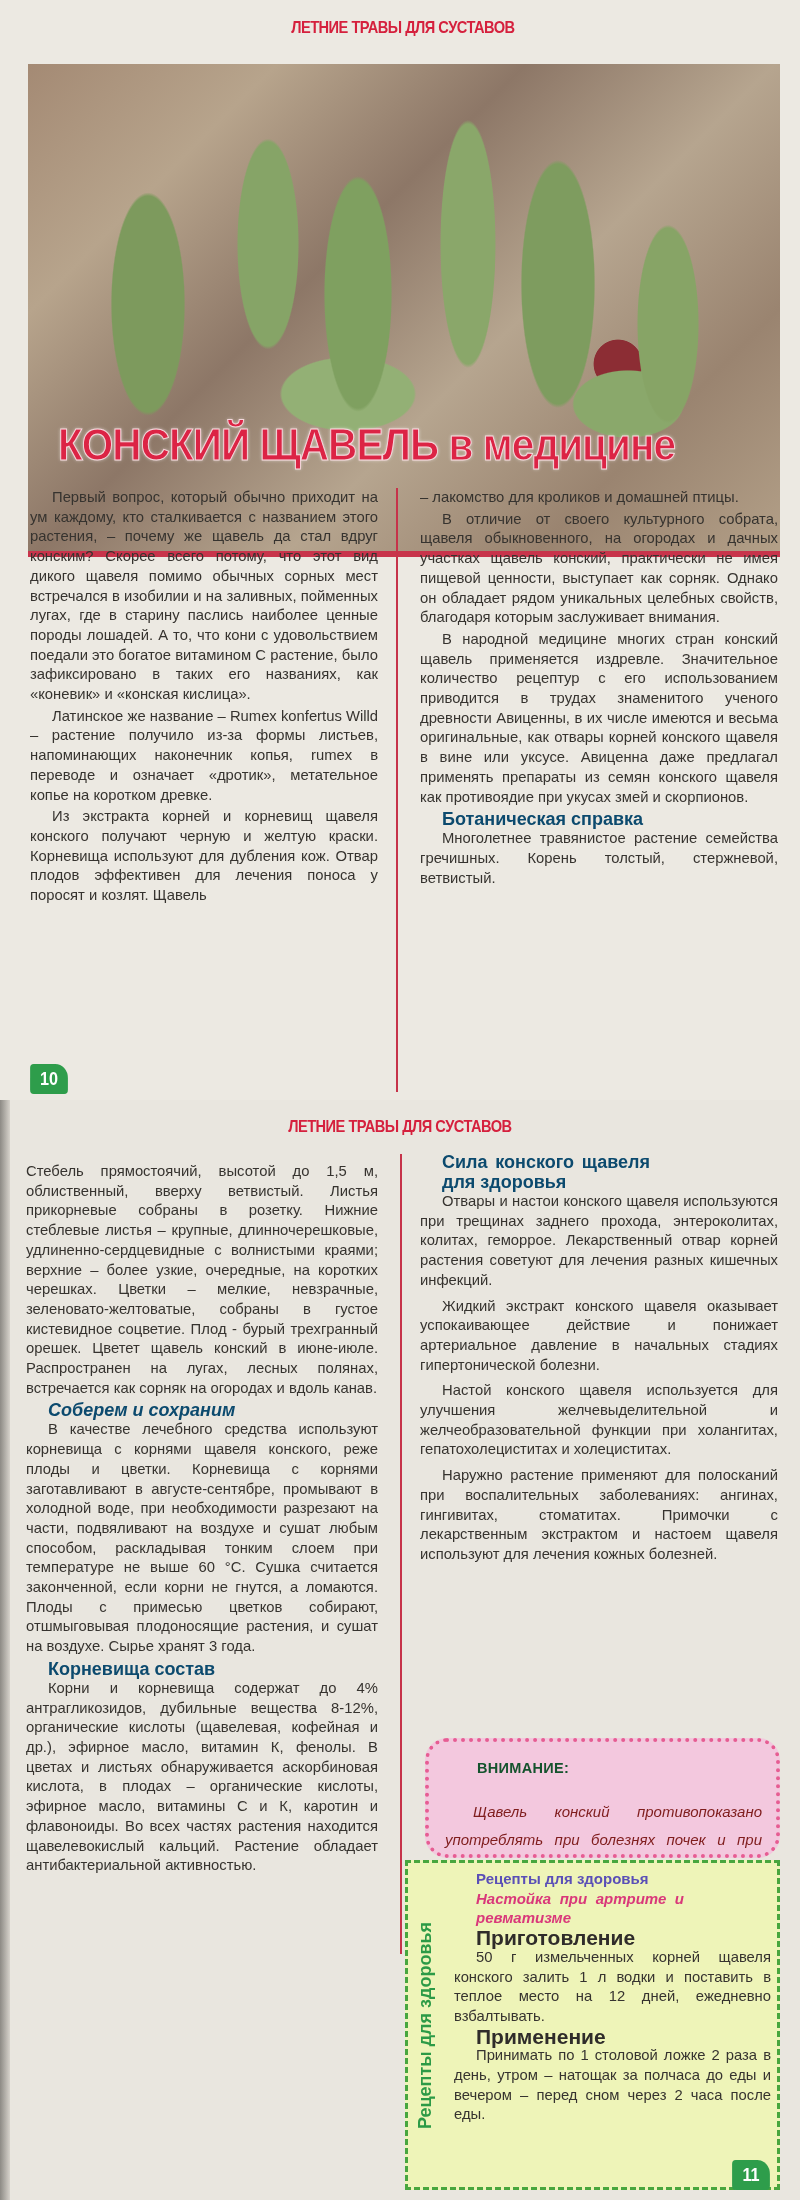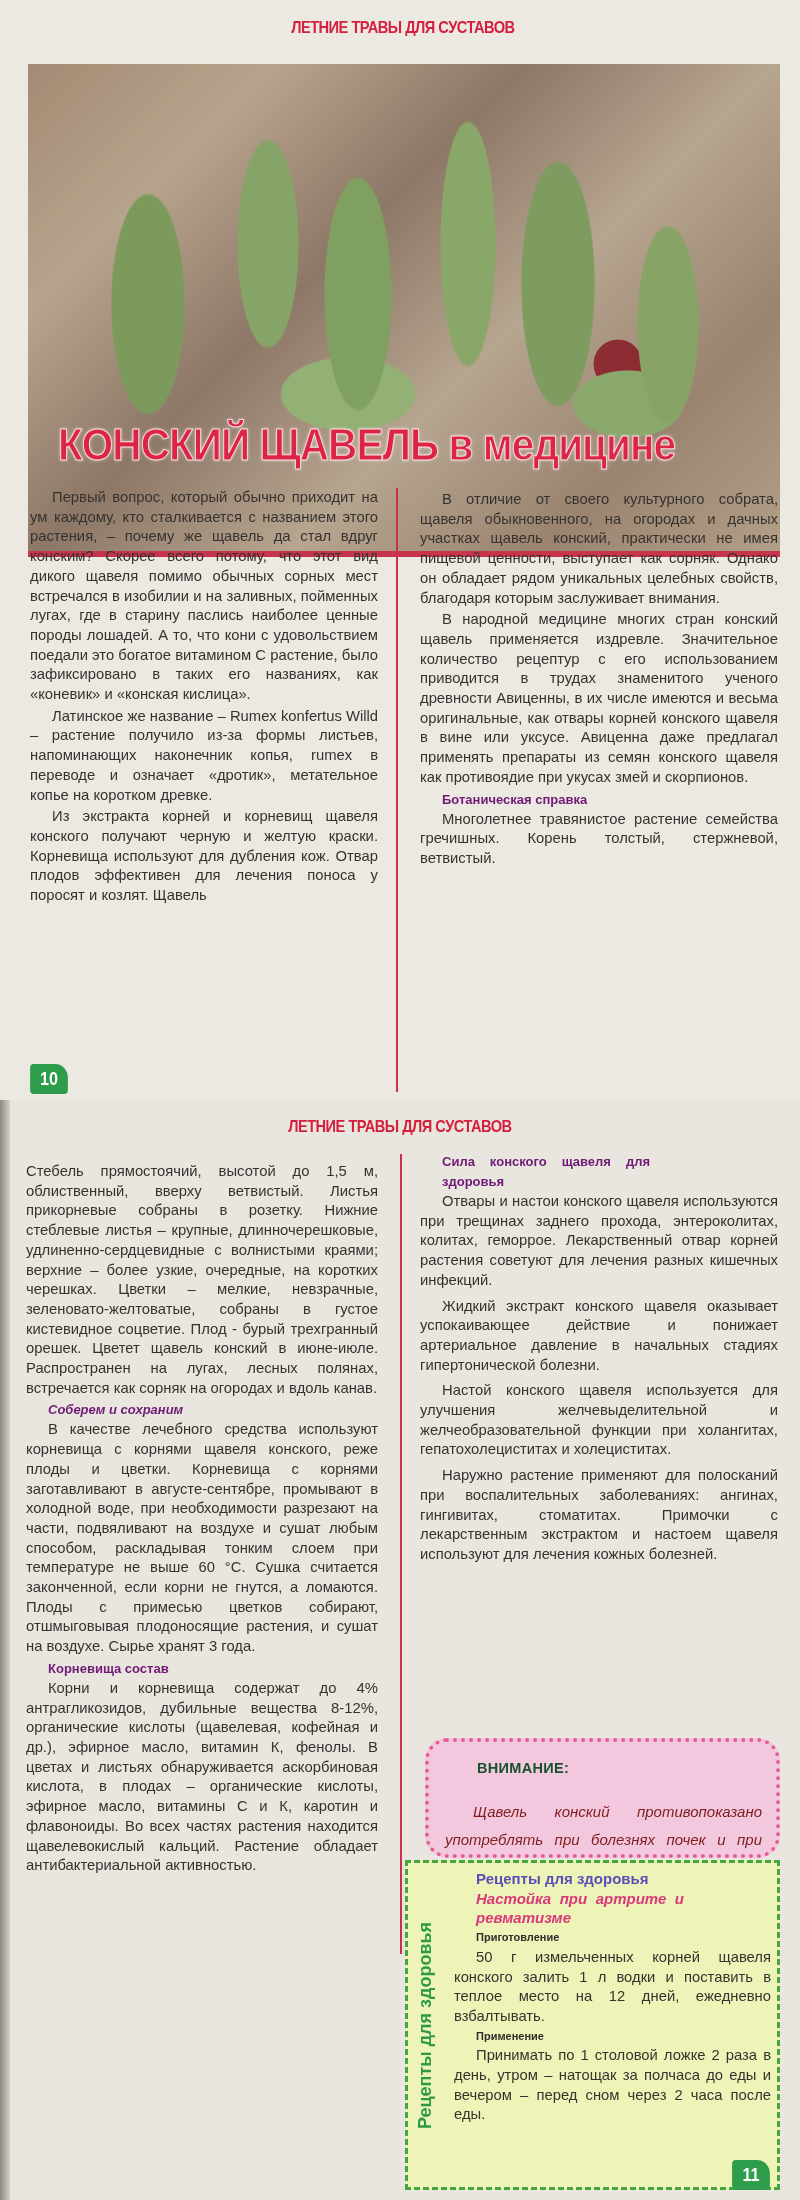--- a/index.html
+++ b/index.html
@@ -27,36 +27,36 @@
       radial-gradient(ellipse 90px 55px at 600px 340px, #8aa86b 60%, transparent 62%),
       radial-gradient(ellipse 40px 40px at 590px 300px, #8c2d34 60%, transparent 62%),
       linear-gradient(135deg, #a48a74 0%, #b7a48c 20%, #8d7767 40%, #b6a58f 60%, #9a8470 80%, #b3a088 100%);
   }
   .photo .title { position: absolute; left: 30px; top: 356px; font-family: "Liberation Sans", sans-serif; font-weight: bold; font-size: 44px; color: #dc2445; letter-spacing: -1px; -webkit-text-stroke: 1px #f6d9de; text-shadow: 0 0 4px rgba(255,255,255,0.7); transform: scaleX(0.92); transform-origin: left center; white-space: nowrap; }
   .photo .bottom-band { position: absolute; left: 0; right: 0; bottom: 0; height: 6px; background: #c8344b; }
 
   .col { position: absolute; font-size: 14.8px; line-height: 19.7px; text-align: justify; color: #36332f; }
   .col p { text-indent: 22px; }
   .col p.noindent { text-indent: 0; }
-  .col h3 { font-size: 13px; font-weight: bold; color: #701a75; padding-left: 22px; line-height: 20px; }
+  .col h3 { font-size: 18px; font-weight: bold; color: #0c4a6e; padding-left: 22px; line-height: 20px; }
   .vdiv { position: absolute; width: 2px; background: #c6334a; }
 
   .page-badge { position: absolute; width: 42px; height: 30px; background: #2e9d4b; color: #fff; font-weight: bold; font-size: 18px; display: flex; align-items: center; justify-content: center; border-radius: 4px 14px 4px 4px; transform: scaleX(0.9); }
 
   .warning-box { position: absolute; left: 425px; top: 1738px; width: 355px; height: 120px; background: #f3c8de; border: 4px dotted #e65d93; border-radius: 22px; }
   .warning-box .wtitle { position: absolute; left: 48px; top: 18px; font-weight: bold; color: #14532d; font-size: 14.5px; letter-spacing: 0.3px; }
   .warning-box .wtext { position: absolute; left: 16px; top: 56px; right: 14px; font-family: "Liberation Sans", sans-serif; font-weight: normal; font-style: italic; font-size: 15px; line-height: 28px; color: #7f1d1d; text-align: justify; text-indent: 28px; }
 
   .recipe-box { position: absolute; left: 405px; top: 1860px; width: 375px; height: 330px; background: #eef4b8; border: 3px dashed #48a63e; }
   .recipe-side { position: absolute; left: 0; top: 0; width: 36px; height: 100%; display: flex; align-items: center; justify-content: center; }
   .recipe-side span { display: block; transform: rotate(-90deg); white-space: nowrap; color: #2c9a46; font-weight: bold; font-size: 18px; transform-origin: center; }
   .recipe-body { position: absolute; left: 46px; top: 6px; right: 6px; font-size: 14.8px; line-height: 19.7px; color: #36332f; text-align: justify; }
   .recipe-body .rt { color: #5a4fb7; font-weight: bold; font-size: 15px; padding-left: 22px; }
   .recipe-body .rsub { color: #d9387a; font-weight: bold; font-style: italic; font-size: 15px; padding-left: 22px; }
-  .recipe-body .rh { font-weight: bold; font-size: 11px; padding-left: 22px; color: #2f2c2a; }
+  .recipe-body .rh { font-weight: bold; font-size: 21px; padding-left: 22px; color: #2f2c2a; }
   .recipe-body p { text-indent: 22px; }
 </style>
 </head>
 <body>
 
 <div class="page page1">
   <div class="section-rule" style="top:13px;">
     <div class="line"></div>
     <div class="label">ЛЕТНИЕ ТРАВЫ ДЛЯ СУСТАВОВ</div>
     <div class="line"></div>
@@ -70,20 +70,21 @@
   <div class="col" style="left:30px; top:488px; width:348px;">
     <p>Первый вопрос, который обычно приходит на ум каждому, кто сталкивается с названием этого растения, – почему же щавель да стал вдруг конским? Скорее всего потому, что этот вид дикого щавеля помимо обычных сорных мест встречался в изобилии и на заливных, пойменных лугах, где в старину паслись наиболее ценные породы лошадей. А то, что кони с удовольствием поедали это богатое витамином С растение, было зафиксировано в таких его названиях, как «коневик» и «конская кислица».</p>
     <p style="margin-top:2px;">Латинское же название – Rumex konfertus Willd – растение получило из-за формы листьев, напоминающих наконечник копья, rumex в переводе и означает «дротик», метательное копье на коротком древке.</p>
     <p style="margin-top:2px; padding-right:0;">Из экстракта корней и корневищ щавеля конского получают черную и желтую краски. Корневища используют для дубления кож. Отвар плодов эффективен для лечения поноса у поросят и козлят. Щавель</p>
   </div>
   <div class="page-badge" style="left:28px; top:1064px;">10</div>
 
   <div class="vdiv" style="left:396px; top:488px; height:604px;"></div>
 
   <div class="col" style="left:420px; top:488px; width:358px;">
+    <p class="noindent">– лакомство для кроликов и домашней птицы.</p>
     <p style="margin-top:2px;">В отличие от своего культурного собрата, щавеля обыкновенного, на огородах и дачных участках щавель конский, практически не имея пищевой ценности, выступает как сорняк. Однако он обладает рядом уникальных целебных свойств, благодаря которым заслуживает внимания.</p>
     <p style="margin-top:2px;">В народной медицине многих стран конский щавель применяется издревле. Значительное количество рецептур с его использованием приводится в трудах знаменитого ученого древности Авиценны, в их числе имеются и весьма оригинальные, как отвары корней конского щавеля в вине или уксусе. Авиценна даже предлагал применять препараты из семян конского щавеля как противоядие при укусах змей и скорпионов.</p>
     <h3 style="margin-top:2px;">Ботаническая справка</h3>
     <p>Многолетнее травянистое растение семейства гречишных. Корень толстый, стержневой, ветвистый.</p>
   </div>
 </div>
 
 <div class="page page2">
   <div class="section-rule" style="top:12px; left:22px;">
     <div class="line"></div>

